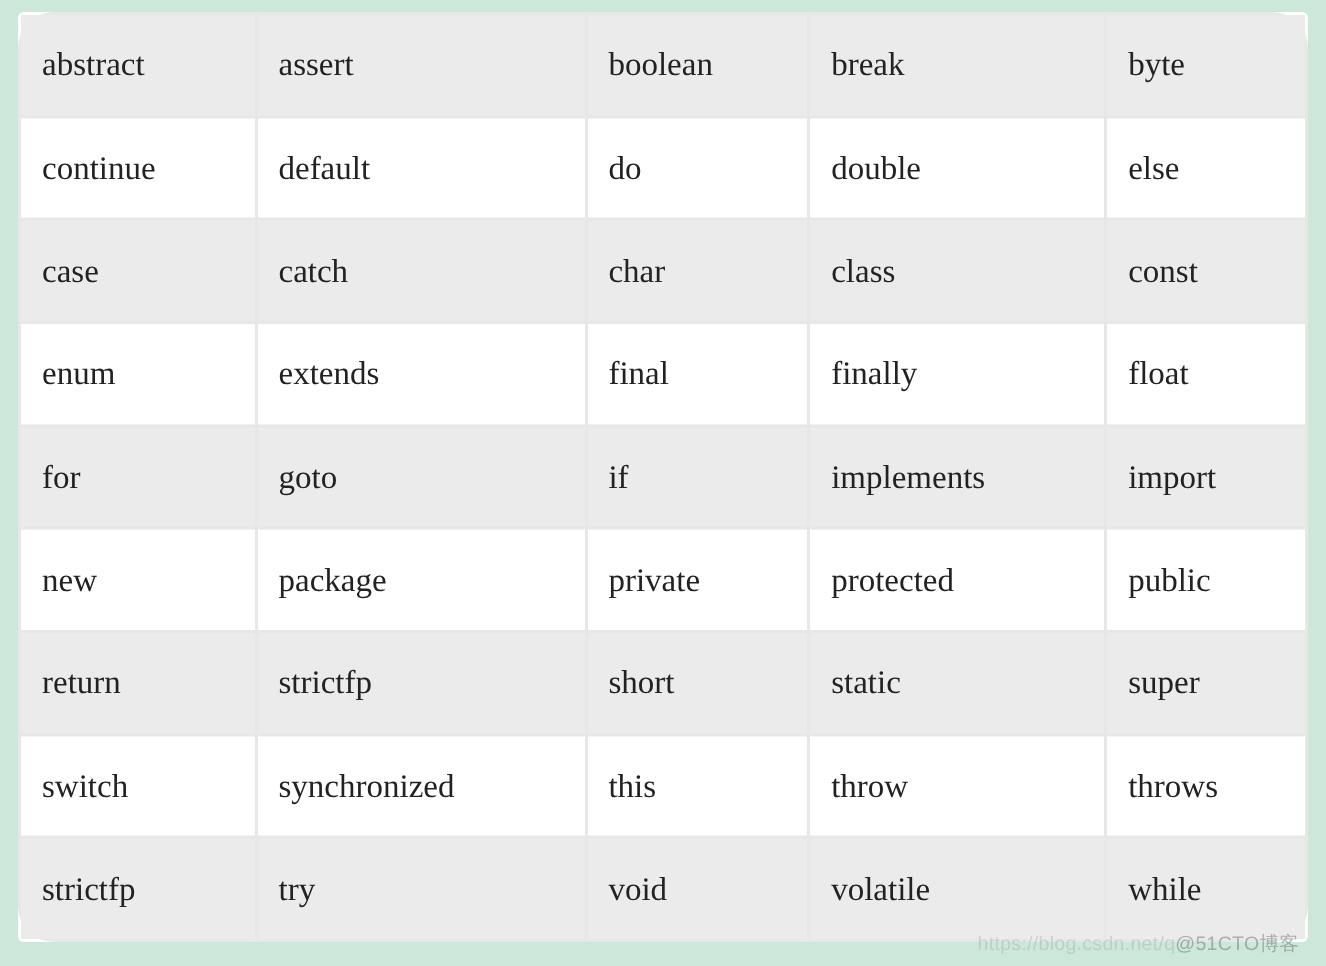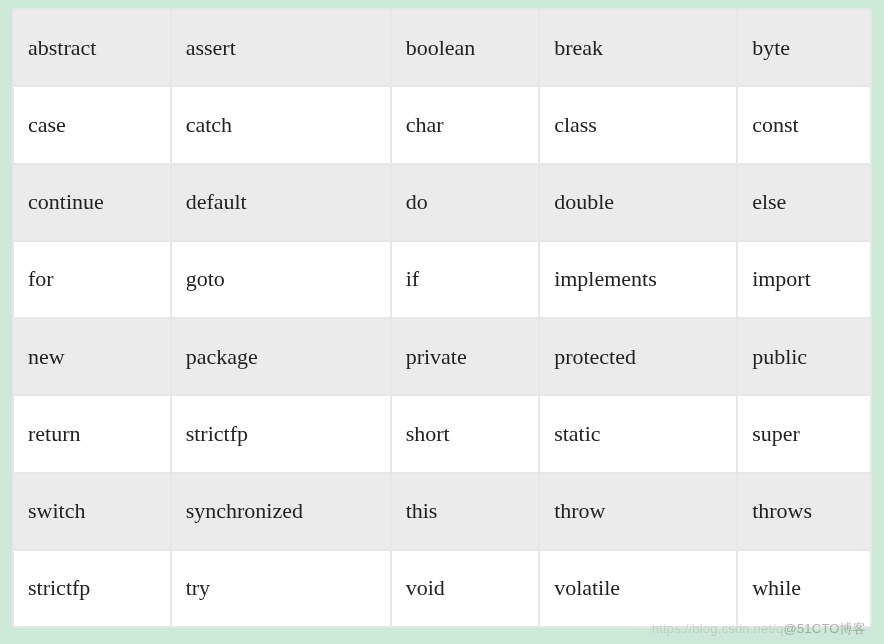--- a/index.html
+++ b/index.html
@@ -19,20 +19,21 @@
       background: #ffffff;
       border-radius: 4px;
       overflow: hidden;
     }
     table {
       width: 100%;
       height: 620px;
       border-collapse: separate;
       border-spacing: 2px;
       background: #e7e7e7;
+      border-radius: 24px;
     }
     td {
       padding: 0 14px;
       font-size: 22px;
       color: #222;
       vertical-align: middle;
       height: 61px;
     }
     tr:nth-child(odd) td {
       background: #ebebeb;
@@ -62,32 +63,39 @@
   <table>
     <tbody>
         <tr>
       <td>abstract</td>
       <td>assert</td>
       <td>boolean</td>
       <td>break</td>
       <td>byte</td>
     </tr>
     <tr>
+      <td>continue</td>
+      <td>default</td>
+      <td>do</td>
+      <td>double</td>
+      <td>else</td>
+    </tr>
+    <tr>
       <td>case</td>
       <td>catch</td>
       <td>char</td>
       <td>class</td>
       <td>const</td>
     </tr>
     <tr>
-      <td>continue</td>
-      <td>default</td>
-      <td>do</td>
-      <td>double</td>
-      <td>else</td>
+      <td>enum</td>
+      <td>extends</td>
+      <td>final</td>
+      <td>finally</td>
+      <td>float</td>
     </tr>
     <tr>
       <td>for</td>
       <td>goto</td>
       <td>if</td>
       <td>implements</td>
       <td>import</td>
     </tr>
     <tr>
       <td>new</td>

